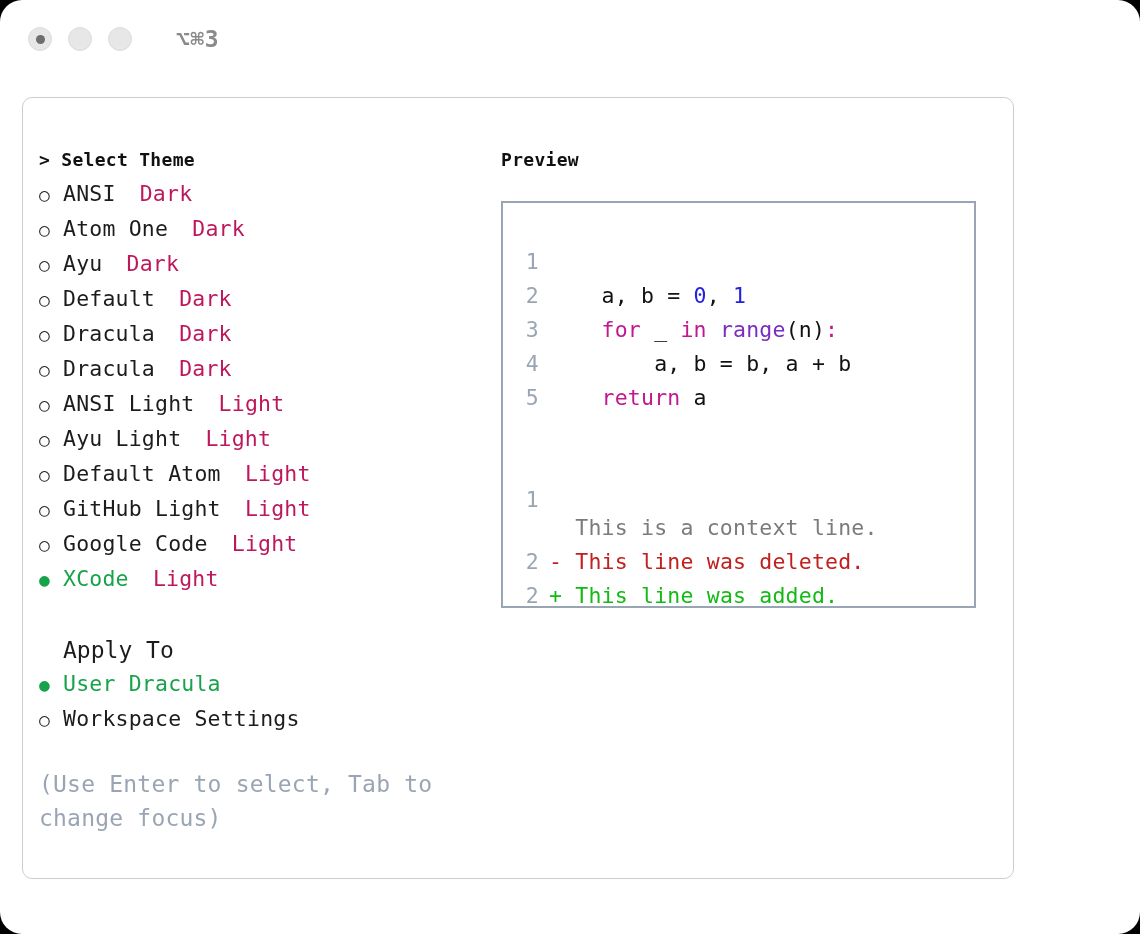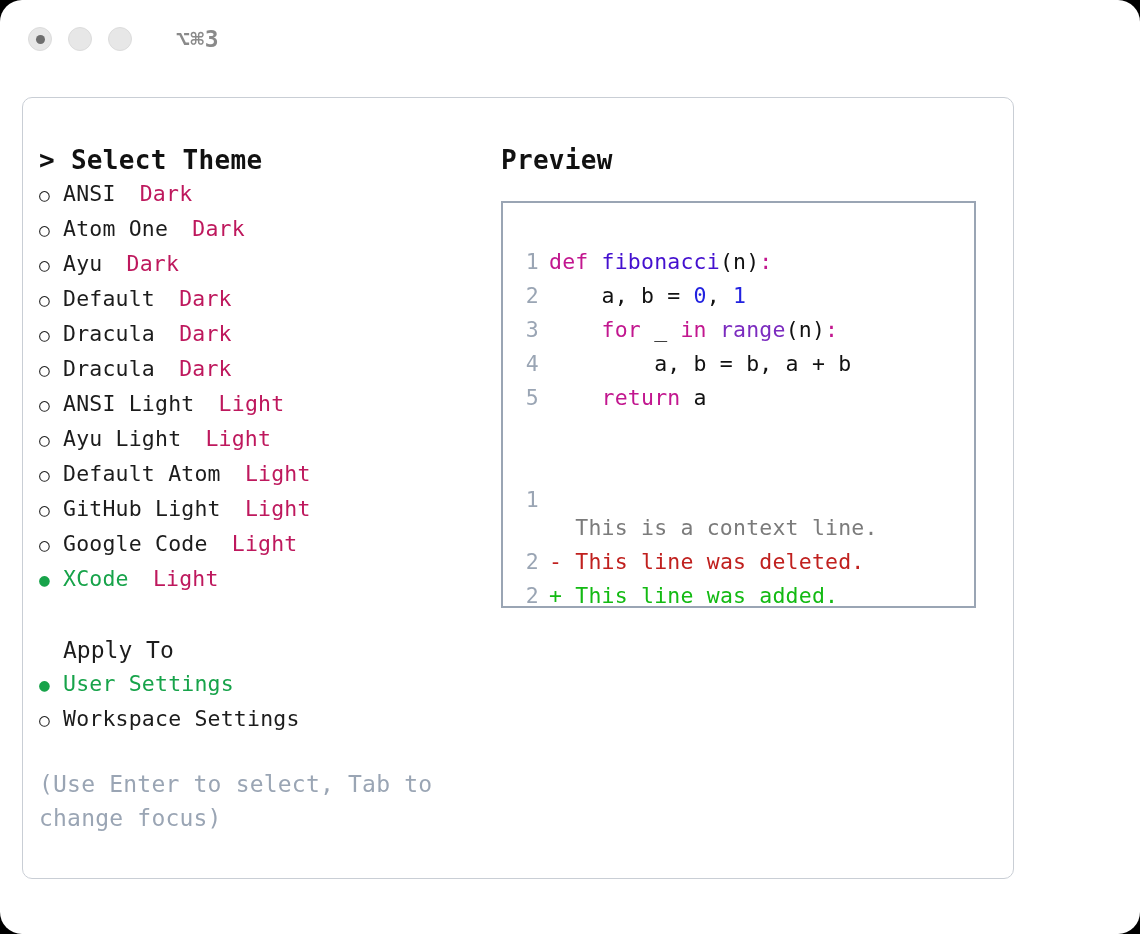--- a/index.html
+++ b/index.html
@@ -88,21 +88,21 @@
 
   
   .left-col {
     position: absolute;
     left: 16px;
     top: 45px;
     width: 460px;
   }
 
   .heading {
-    font-size: 26px;
+    font-size: 18px;
     font-weight: bold;
     color: #111111;
     white-space: pre;
     line-height: 34px;
     letter-spacing: 0.3px;
   }
 
   .opt-row {
     display: flex;
     align-items: baseline;
@@ -287,42 +287,41 @@
         <div class="spacer-lg"></div>
 
         <div class="section-head">
           <span class="marker"></span>
           <span>Apply To</span>
         </div>
 
         <div>
           <div class="opt-row selected">
             <span class="marker sel">●</span>
-            <span class="opt-label">User Settings</span>
+            <span class="opt-label">User Dracula</span>
           </div>
           <div class="opt-row">
             <span class="marker">○</span>
             <span class="opt-label">Workspace Settings</span>
           </div>
         </div>
 
         <div class="spacer-md"></div>
 
         <div class="hint">(Use Enter to select, Tab to change focus)</div>
       </div>
 
       <div class="right-col">
         <div class="heading">Preview</div>
 
         <div class="preview-box">
 
           <div>
             <div class="code-line">
               <span class="lineno">1</span>
-              <span class="code-txt"><span class="tok-kw">def </span><span class="tok-fn">fibonacci</span><span class="tok-plain">(n)</span><span class="tok-punc">:</span></span>
             </div>
             <div class="code-line">
               <span class="lineno">2</span>
               <span class="code-txt"><span class="tok-plain">    a, b = </span><span class="tok-num">0</span><span class="tok-plain">, </span><span class="tok-num">1</span></span>
             </div>
             <div class="code-line">
               <span class="lineno">3</span>
               <span class="code-txt"><span class="tok-plain">    </span><span class="tok-kw">for</span><span class="tok-plain"> _ </span><span class="tok-kw">in</span><span class="tok-plain"> </span><span class="tok-call">range</span><span class="tok-plain">(n)</span><span class="tok-punc">:</span></span>
             </div>
             <div class="code-line">

